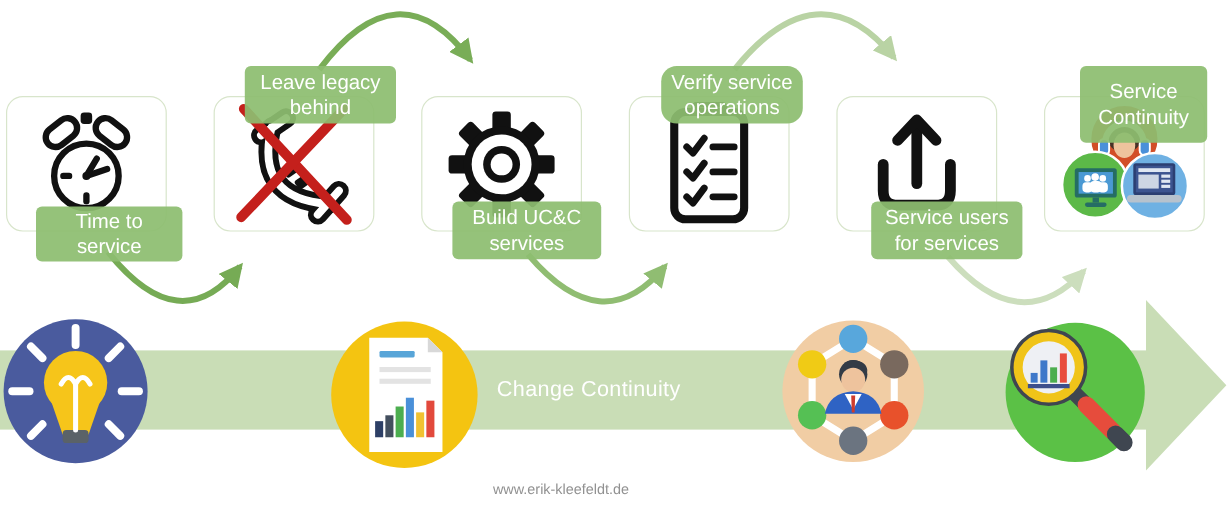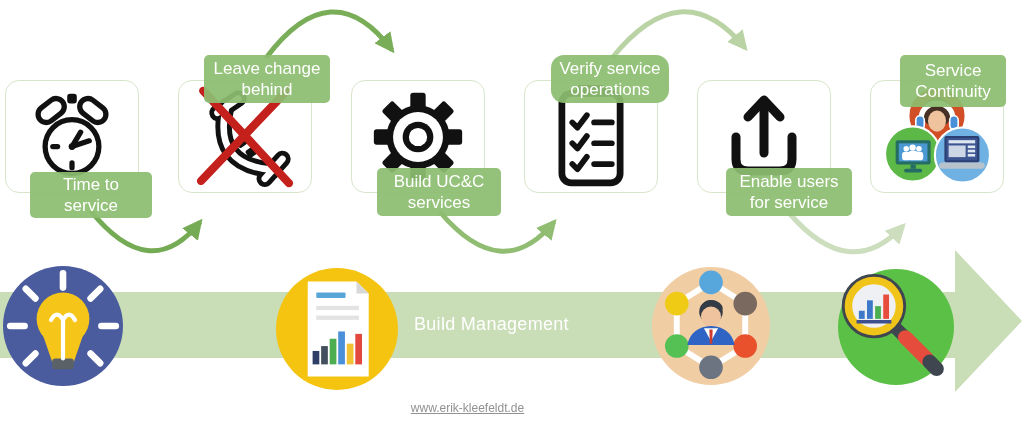--- a/index.html
+++ b/index.html
@@ -10,21 +10,21 @@
             border:1.5px solid #d8e5cb;border-radius:14px;display:flex;
             align-items:center;justify-content:center;box-sizing:border-box;}
   .badge{position:absolute;background:rgba(141,189,112,0.93);color:#fff;border-radius:5px;
          font-size:17px;line-height:21px;text-align:center;display:flex;align-items:center;
          justify-content:center;padding:3px 6px;box-sizing:border-box;z-index:6;}
   .big-circle{position:absolute;border-radius:50%;z-index:4;display:flex;
               align-items:center;justify-content:center;}
   .banner-title{position:absolute;left:414px;top:314px;color:#fff;font-size:18px;
                 letter-spacing:.3px;z-index:5;}
   .footer{position:absolute;left:350px;top:401px;width:235px;text-align:center;
-          color:#919191;font-size:12px;z-index:5;text-decoration:underline;}
+          color:#919191;font-size:12px;z-index:5;}
   .icon-svg{display:block;}
 </style>
 </head>
 <body>
 
 <div class="canvas">
 
   <svg class="layer" width="1024" height="425">
     <rect x="0" y="292" width="956" height="66" fill="#c9ddb6"></rect>
     <polygon points="955,250 1022,321 955,392" fill="#c9ddb6"></polygon>
@@ -163,25 +163,25 @@
         <rect x="61" y="58" width="16" height="11" fill="#cdd6e4"></rect>
         <rect x="79" y="58" width="7" height="2.5" fill="#dfe7f2"></rect>
         <rect x="79" y="62" width="7" height="2.5" fill="#dfe7f2"></rect>
         <rect x="79" y="66" width="7" height="2.5" fill="#dfe7f2"></rect>
         <rect x="52" y="74" width="43" height="6" rx="3" fill="#b7c2cd"></rect>
       </g>
     </svg>
   </div>
 
   <div class="badge" style="left:30px;top:172px;width:122px;height:46px;padding:3px 14px;">Time to service</div>
-  <div class="badge" style="left:204px;top:55px;width:126px;height:48px;">Leave change behind</div>
+  <div class="badge" style="left:204px;top:55px;width:126px;height:48px;">Leave legacy behind</div>
   <div class="badge" style="left:377px;top:168px;width:124px;height:48px;">Build UC&amp;C services</div>
   <div class="badge" style="left:551px;top:55px;width:118px;height:48px;border-radius:13px;">Verify service operations</div>
-  <div class="badge" style="left:726px;top:168px;width:126px;height:48px;">Enable users for service</div>
-  <div class="badge" style="left:900px;top:55px;width:106px;height:52px;">Service Continuity</div>
+  <div class="badge" style="left:726px;top:168px;width:126px;height:48px;">Service users for services</div>
+  <div class="badge" style="left:900px;top:55px;width:106px;height:64px;">Service Continuity</div>
 
   <div class="big-circle" style="left:3px;top:266px;width:120px;height:120px;background:#4a5b9e;">
     <svg width="120" height="120" viewBox="0 0 100 100">
       <g stroke="#fff" stroke-width="5.5" stroke-linecap="round">
         <path d="M50,6 L50,18"></path>
         <path d="M19,19 L27,27"></path>
         <path d="M81,19 L73,27"></path>
         <path d="M6,50 L18,50"></path>
         <path d="M94,50 L82,50"></path>
         <path d="M19,81 L27,73"></path>
@@ -243,17 +243,17 @@
       <circle cx="31" cy="32" r="26" fill="#eef0f4" stroke="#3f4650" stroke-width="3.5"></circle>
       <circle cx="31" cy="32" r="22" fill="none" stroke="#f0c419" stroke-width="6.5"></circle>
       <rect x="18" y="36" width="5" height="7" fill="#3e78c9"></rect>
       <rect x="25" y="27" width="5" height="16" fill="#3e78c9"></rect>
       <rect x="32" y="32" width="5" height="11" fill="#4cae4f"></rect>
       <rect x="39" y="22" width="5" height="21" fill="#e84c3d"></rect>
       <path d="M16,45.5 L46,45.5" stroke="#3d4f8c" stroke-width="3"></path>
     </svg>
   </div>
 
-  <div class="banner-title">Build Management</div>
+  <div class="banner-title">Change Continuity</div>
 
   <div class="footer">www.erik-kleefeldt.de</div>
 
 </div>
 
 </body></html>

